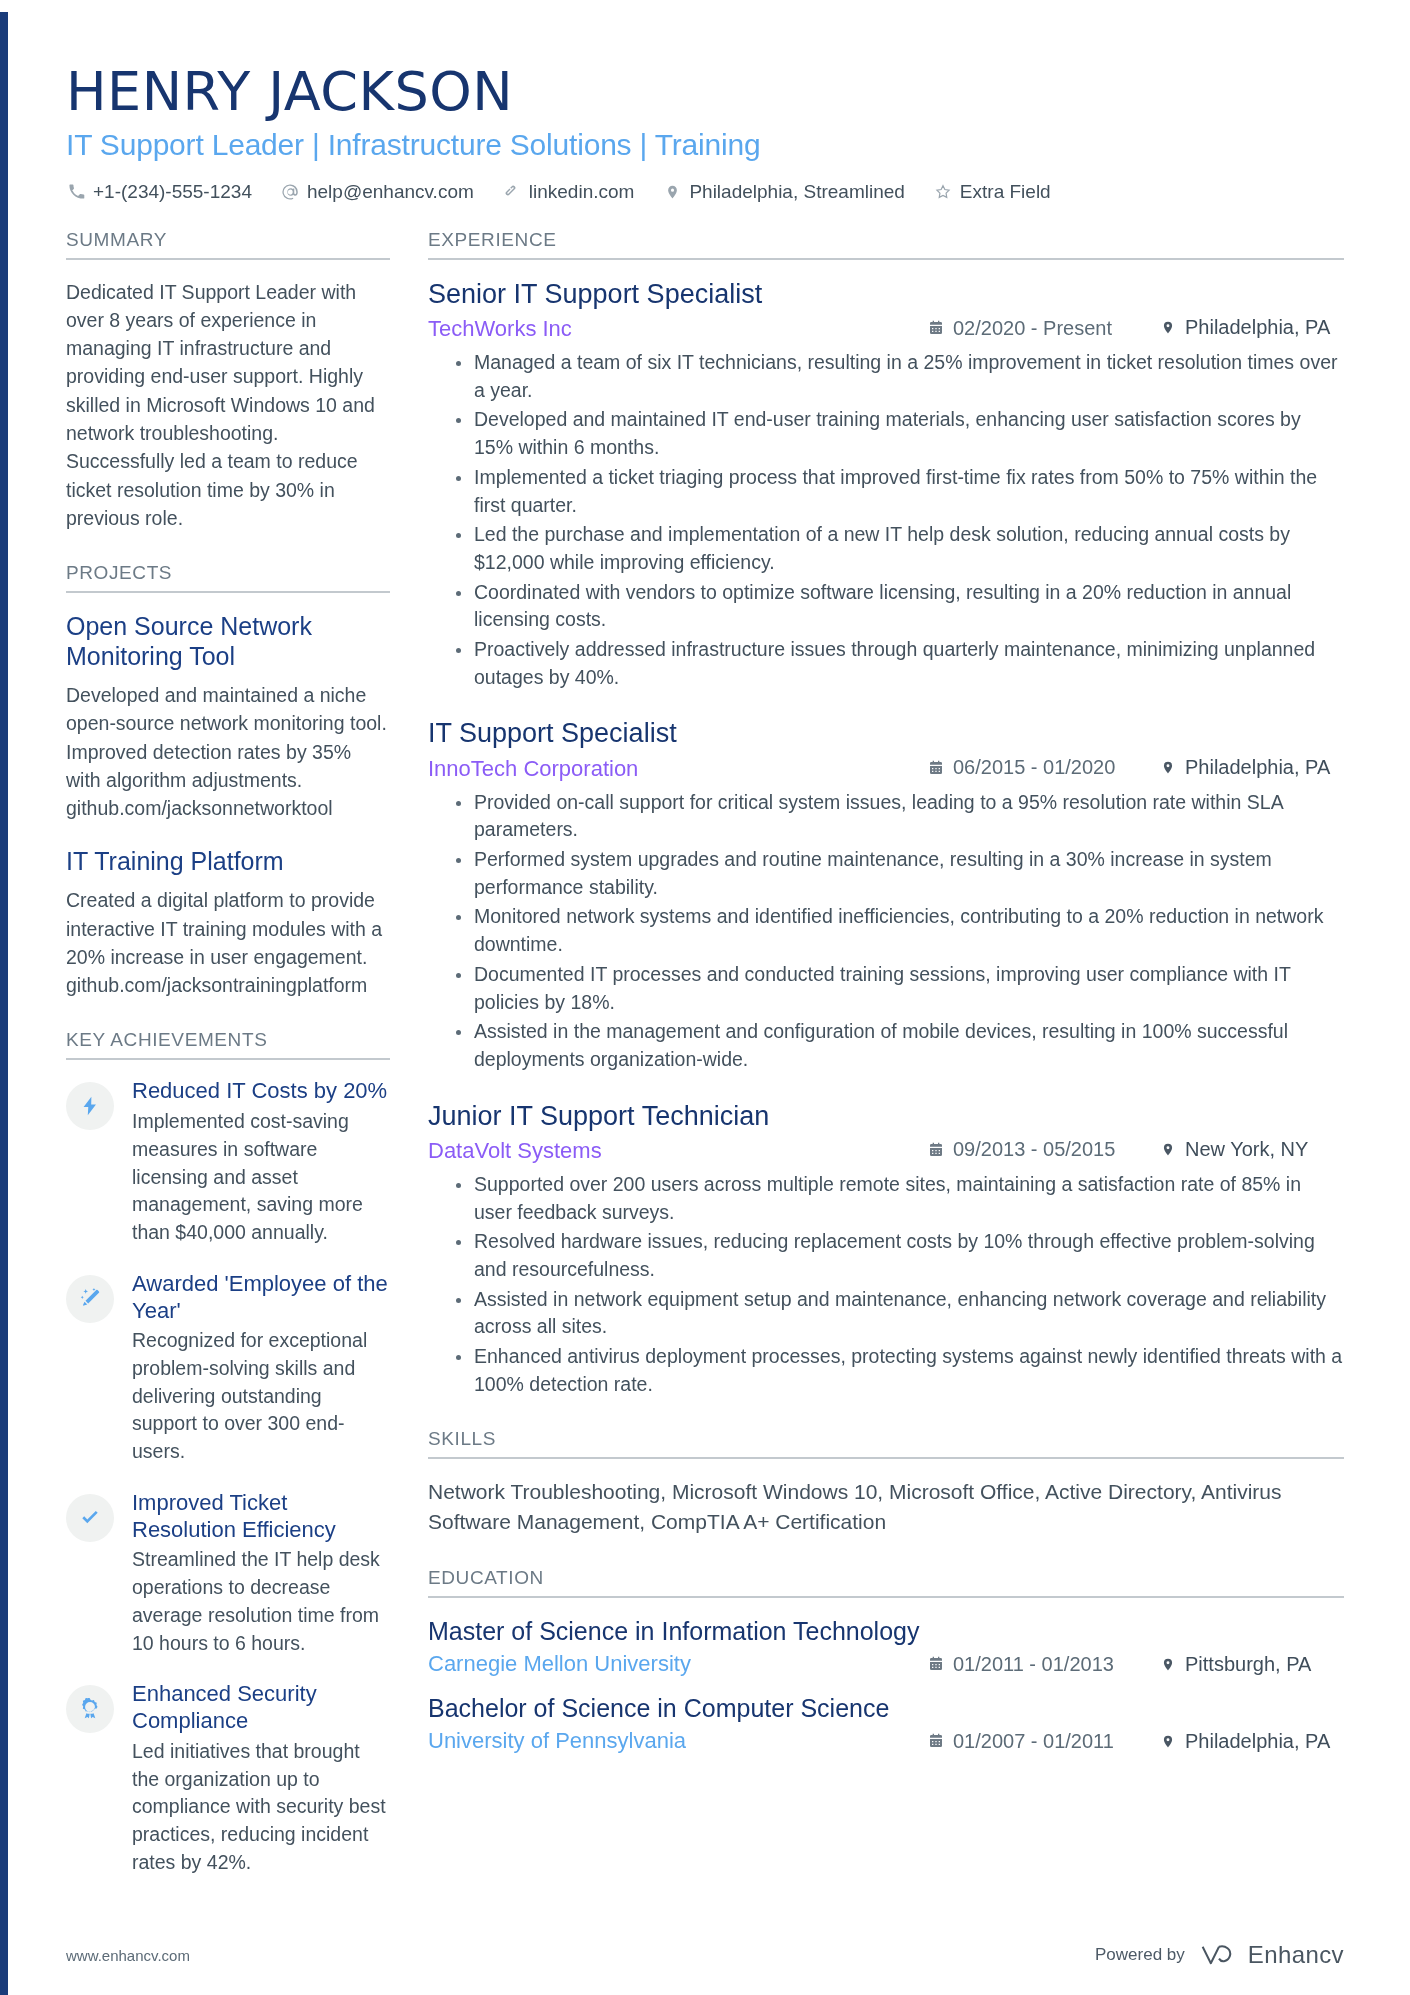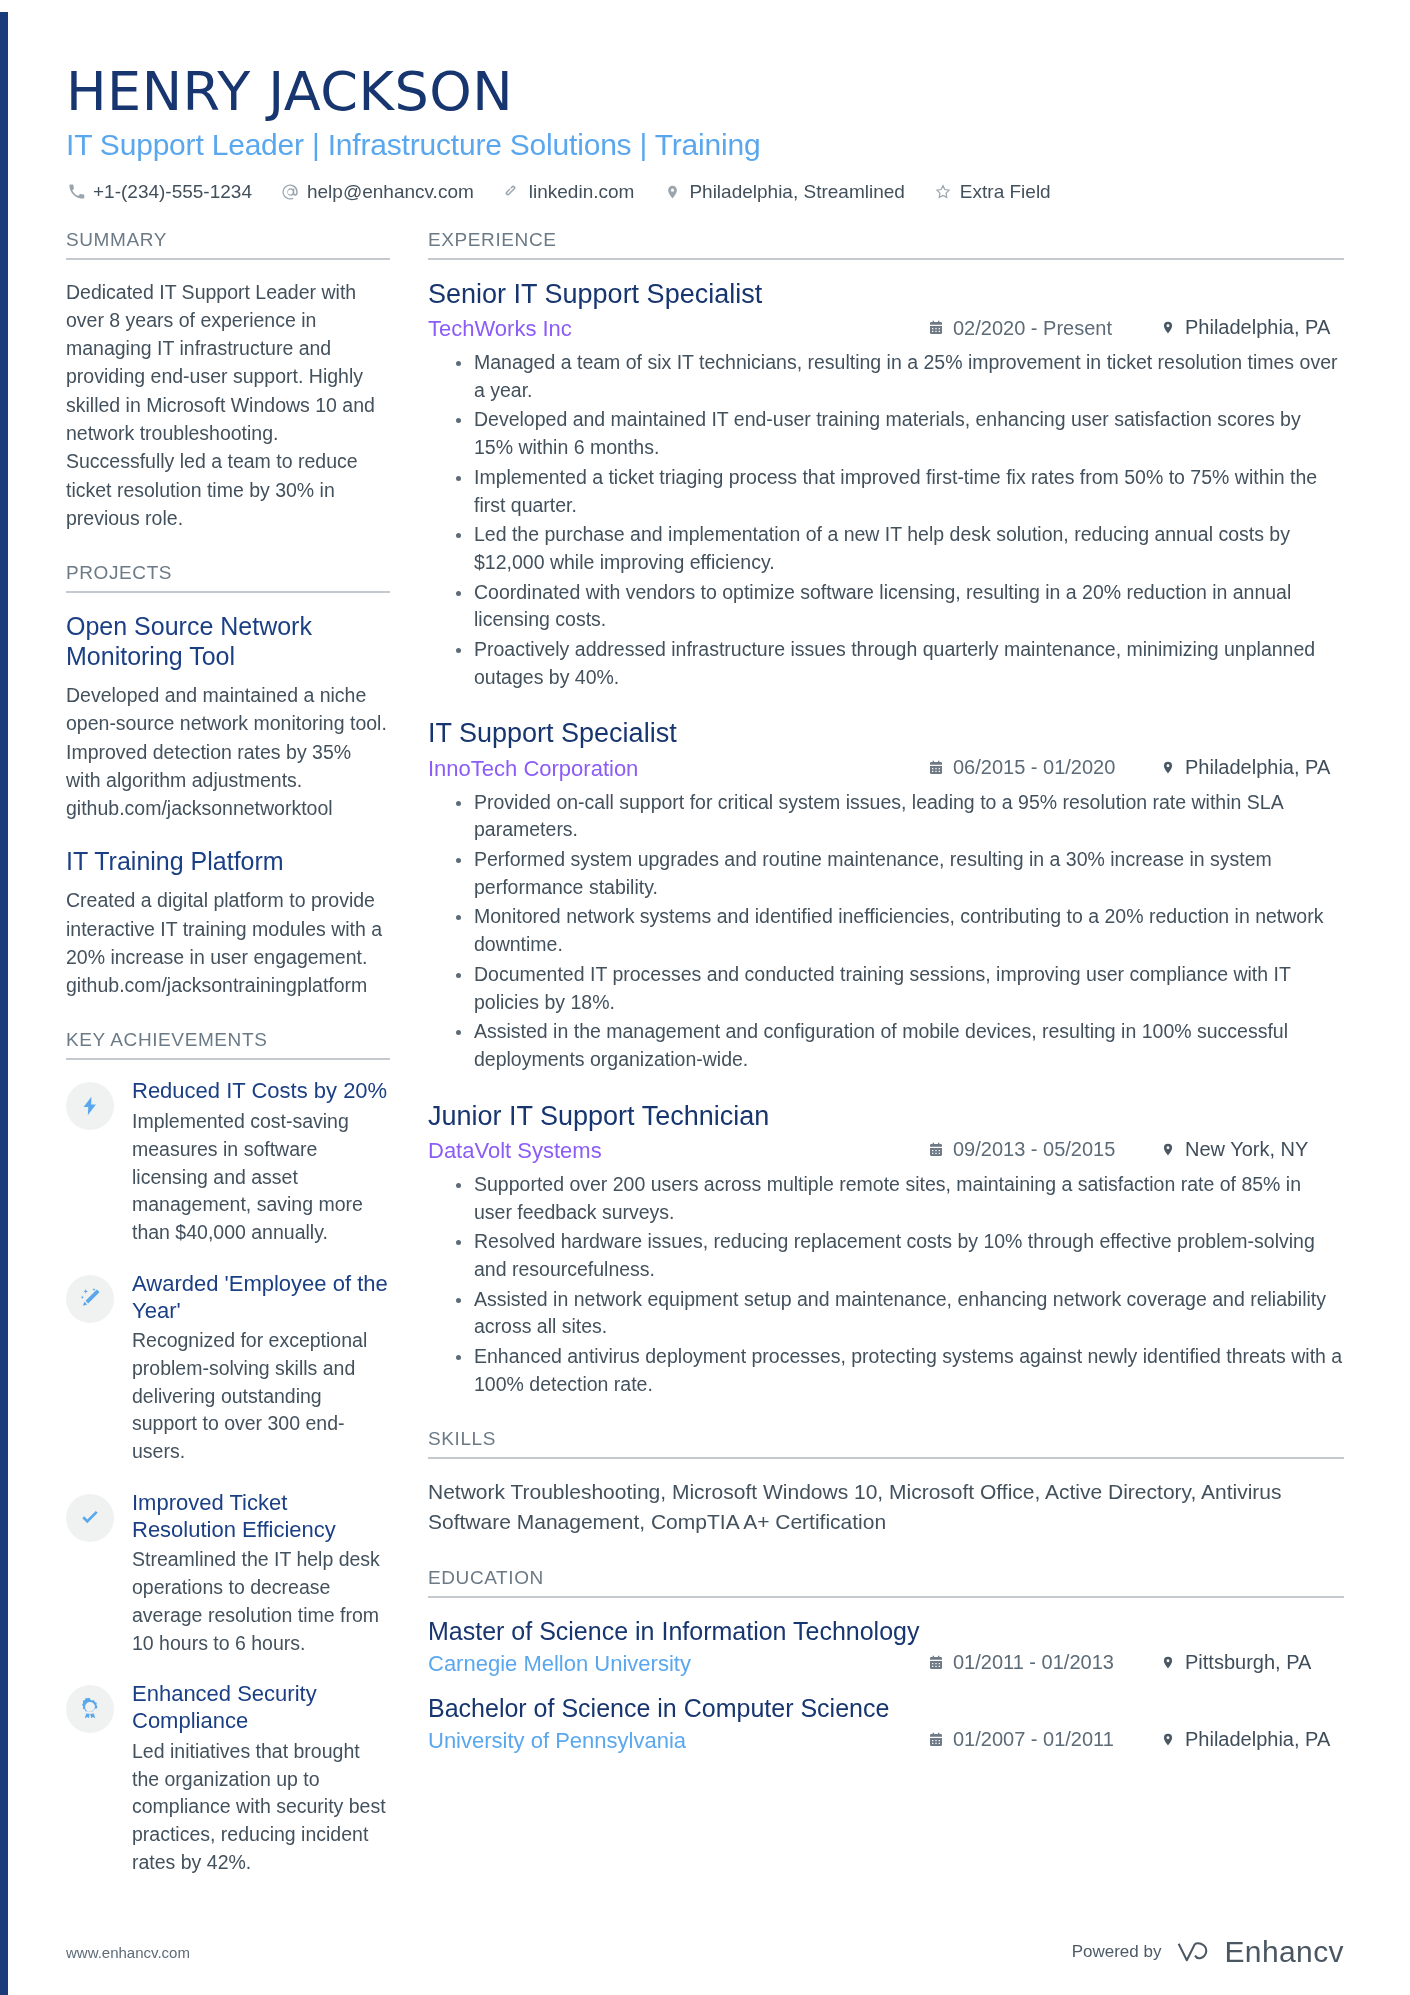--- a/index.html
+++ b/index.html
@@ -210,21 +210,21 @@
 
   
   .edu { margin-bottom: 16px; }
   .edu-degree {
     font-size: 25px;
     color: #17356f;
     font-weight: 400;
     line-height: 1.2;
     margin-bottom: 5px;
   }
-  .edu-meta { display: flex; align-items: flex-start; }
+  .edu-meta { display: flex; align-items: center; }
   .edu-school { font-size: 22px; color: #5aa7ee; flex: 1 1 auto; }
 
   .skills-text { font-size: 21px; line-height: 1.42; color: #43515d; }
 
   
   .footer {
     position: absolute;
     left: 66px; right: 66px;
     bottom: 38px;
     display: flex;
@@ -237,21 +237,21 @@
     display: flex;
     align-items: center;
     gap: 14px;
     color: #4d5a66;
     font-size: 17px;
   }
   .brand {
     display: inline-flex;
     align-items: center;
     gap: 9px;
-    font-size: 30px;
+    font-size: 24px;
     color: #4a5661;
     letter-spacing: 0.4px;
   }
   .brand svg { display: block; }
 </style>
 </head>
 <body>
 
 <div class="page">
   <div class="accent-bar"></div>

